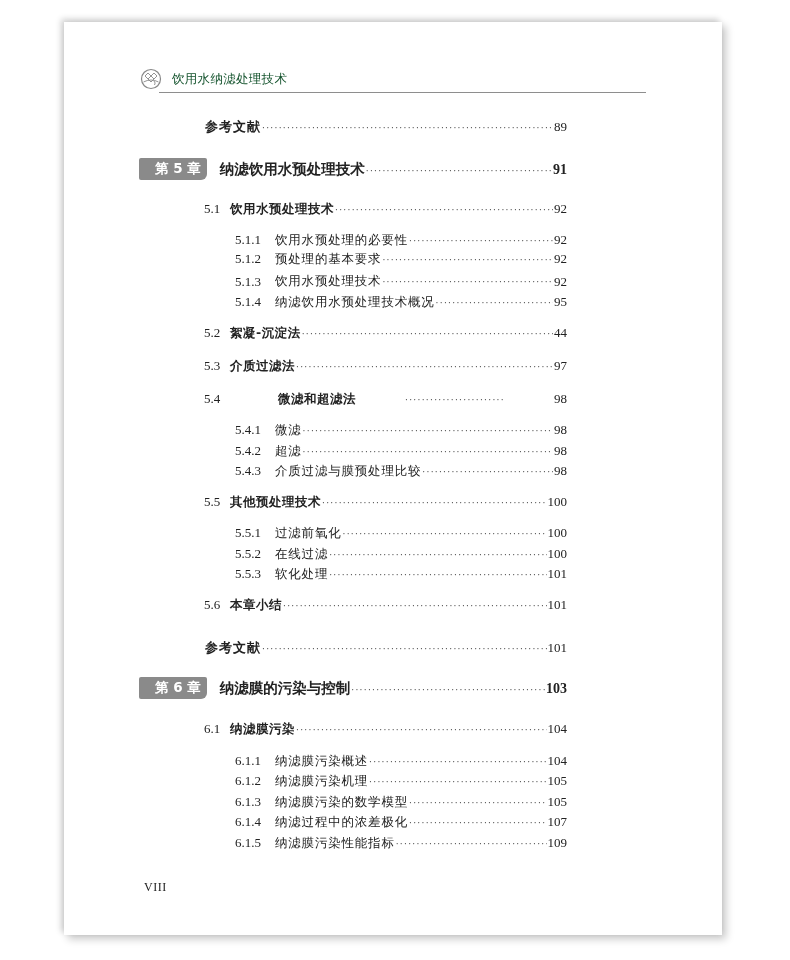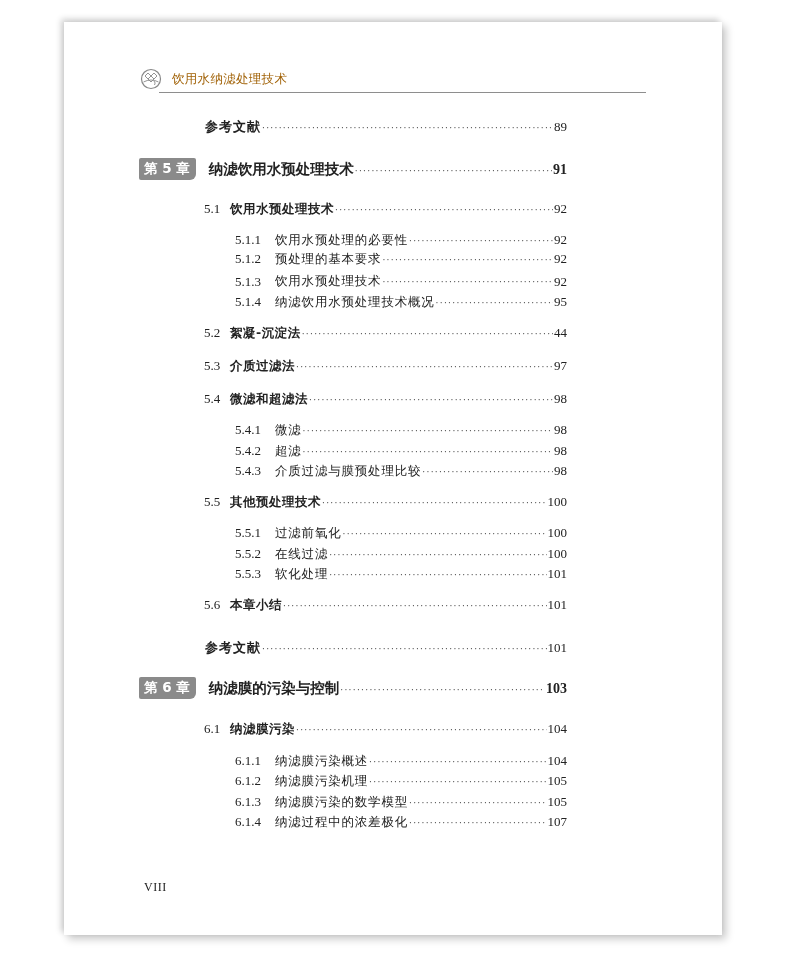--- a/index.html
+++ b/index.html
@@ -4,37 +4,37 @@
 <style>
   html, body { margin:0; padding:0; background:#ffffff; }
   body { width:790px; height:960px; position:relative; overflow:hidden; font-family:"DejaVu Serif","Liberation Serif",serif; color:#222; }
   .page {
     position:absolute; left:64px; top:22px; width:658px; height:913px;
     background:#ffffff;
     box-shadow: -3px -3px 6px rgba(0,0,0,0.18), 4px 4px 8px rgba(0,0,0,0.22);
   }
   .running-head { position:absolute; left:76px; top:46px; height:28px; }
   .logo { position:absolute; left:0; top:0; width:22px; height:22px; }
-  .head-title { position:absolute; left:32px; top:3px; font-family:"DejaVu Sans","Liberation Sans",sans-serif; font-size:12.5px; color:#a16207; white-space:nowrap; letter-spacing:0.3px; }
+  .head-title { position:absolute; left:32px; top:3px; font-family:"DejaVu Sans","Liberation Sans",sans-serif; font-size:12.5px; color:#14532d; white-space:nowrap; letter-spacing:0.3px; }
   .head-rule { position:absolute; left:95px; top:70px; width:487px; height:1px; background:#8e8e8e; }
 
   .row { position:absolute; display:flex; align-items:baseline; white-space:nowrap; }
   .row .num { display:inline-block; }
   .row .title { display:inline-block; }
   .row .leader { flex:1; overflow:hidden; margin:0 1px; color:#444; letter-spacing:1.3px; font-size:9px; }
   .row .leader::before { content:"··································································································································"; }
   .row .page-no { display:inline-block; text-align:right; }
 
   .ref { left:141px; width:362px; font-size:13px; }
   .ref .title { font-weight:bold; letter-spacing:1px; }
 
   .chapter { left:75px; width:428px; font-size:15px; }
   .chapter .badge {
     display:inline-block; background:#8a8a8a; color:#fff; font-family:"DejaVu Sans","Liberation Sans",sans-serif;
-    font-weight:bold; font-size:13.5px; padding:2px 6px 2px 5px; border-radius:2px 2px 6px 2px; margin-right:13px; position:relative; top:-1px;
+    font-weight:bold; font-size:13.5px; padding:2px 6px 2px 16px; border-radius:2px 2px 6px 2px; margin-right:13px; position:relative; top:-1px;
   }
   .chapter .title { font-family:"DejaVu Sans","Liberation Sans",sans-serif; font-weight:bold; font-size:14.5px; }
   .chapter .page-no { font-weight:bold; font-size:14px; }
 
   .sec { left:140px; width:363px; font-size:12.5px; }
   .sec .num { width:26px; font-family:"Liberation Serif",serif; font-size:13px; }
   .sec .title { font-weight:bold; letter-spacing:0.5px; }
 
   .sub { left:171px; width:332px; font-size:12.5px; }
   .sub .num { width:40px; font-family:"Liberation Serif",serif; font-size:13px; }
@@ -111,21 +111,21 @@
     <span class="page-no">44</span>
   </div>
 
   <div class="row sec" style="top:336px;">
     <span class="num">5.3</span>
     <span class="title">介质过滤法</span>
     <span class="leader"></span>
     <span class="page-no">97</span>
   </div>
 
-  <div class="row sec" style="top:369px;">
+  <div class="row sec" style="top:369px;gap:48px;">
     <span class="num">5.4</span>
     <span class="title">微滤和超滤法</span>
     <span class="leader"></span>
     <span class="page-no">98</span>
   </div>
   <div class="row sub" style="top:400px;">
     <span class="num">5.4.1</span>
     <span class="title">微滤</span>
     <span class="leader"></span>
     <span class="page-no">98</span>
@@ -211,15 +211,21 @@
     <span class="title">纳滤膜污染的数学模型</span>
     <span class="leader"></span>
     <span class="page-no">105</span>
   </div>
   <div class="row sub" style="top:792px;">
     <span class="num">6.1.4</span>
     <span class="title">纳滤过程中的浓差极化</span>
     <span class="leader"></span>
     <span class="page-no">107</span>
   </div>
+  <div class="row sub" style="top:813px;">
+    <span class="num">6.1.5</span>
+    <span class="title">纳滤膜污染性能指标</span>
+    <span class="leader"></span>
+    <span class="page-no">109</span>
+  </div>
 
   <div class="folio">VIII</div>
 </div>
 
 </body></html>

